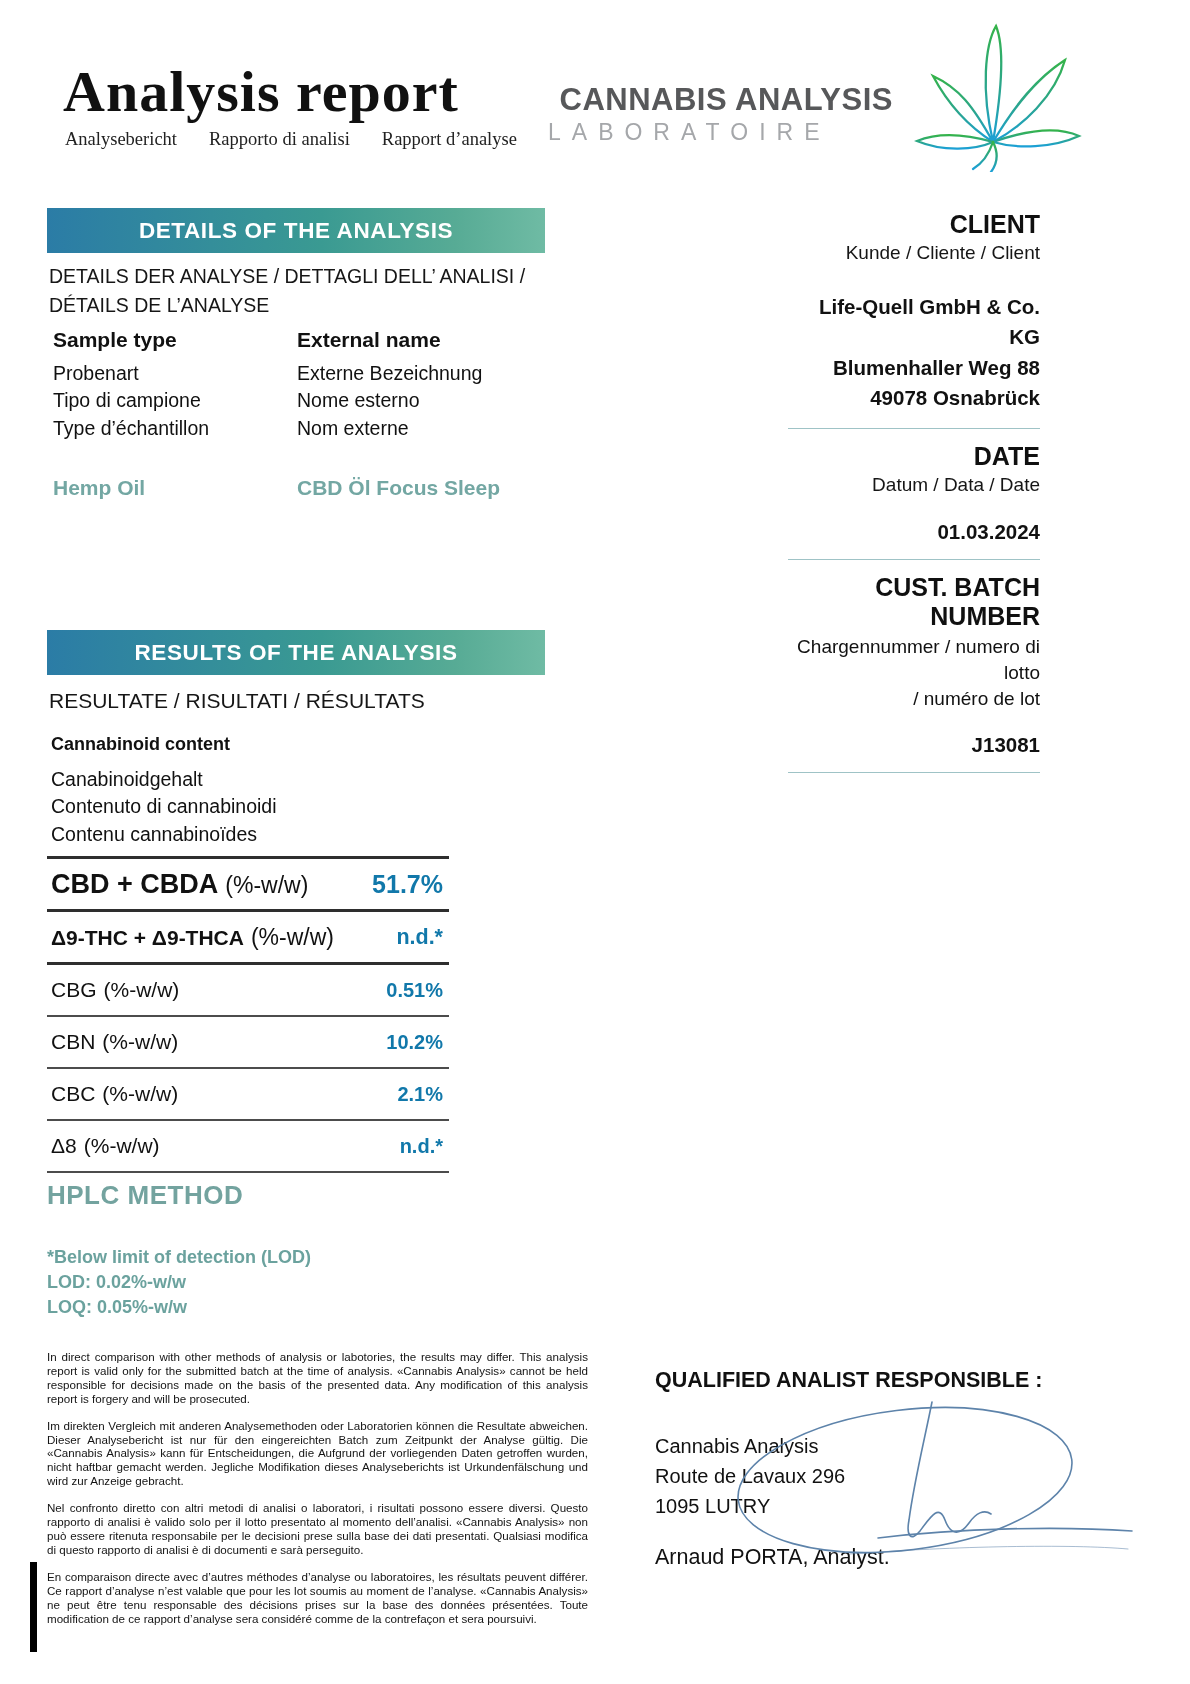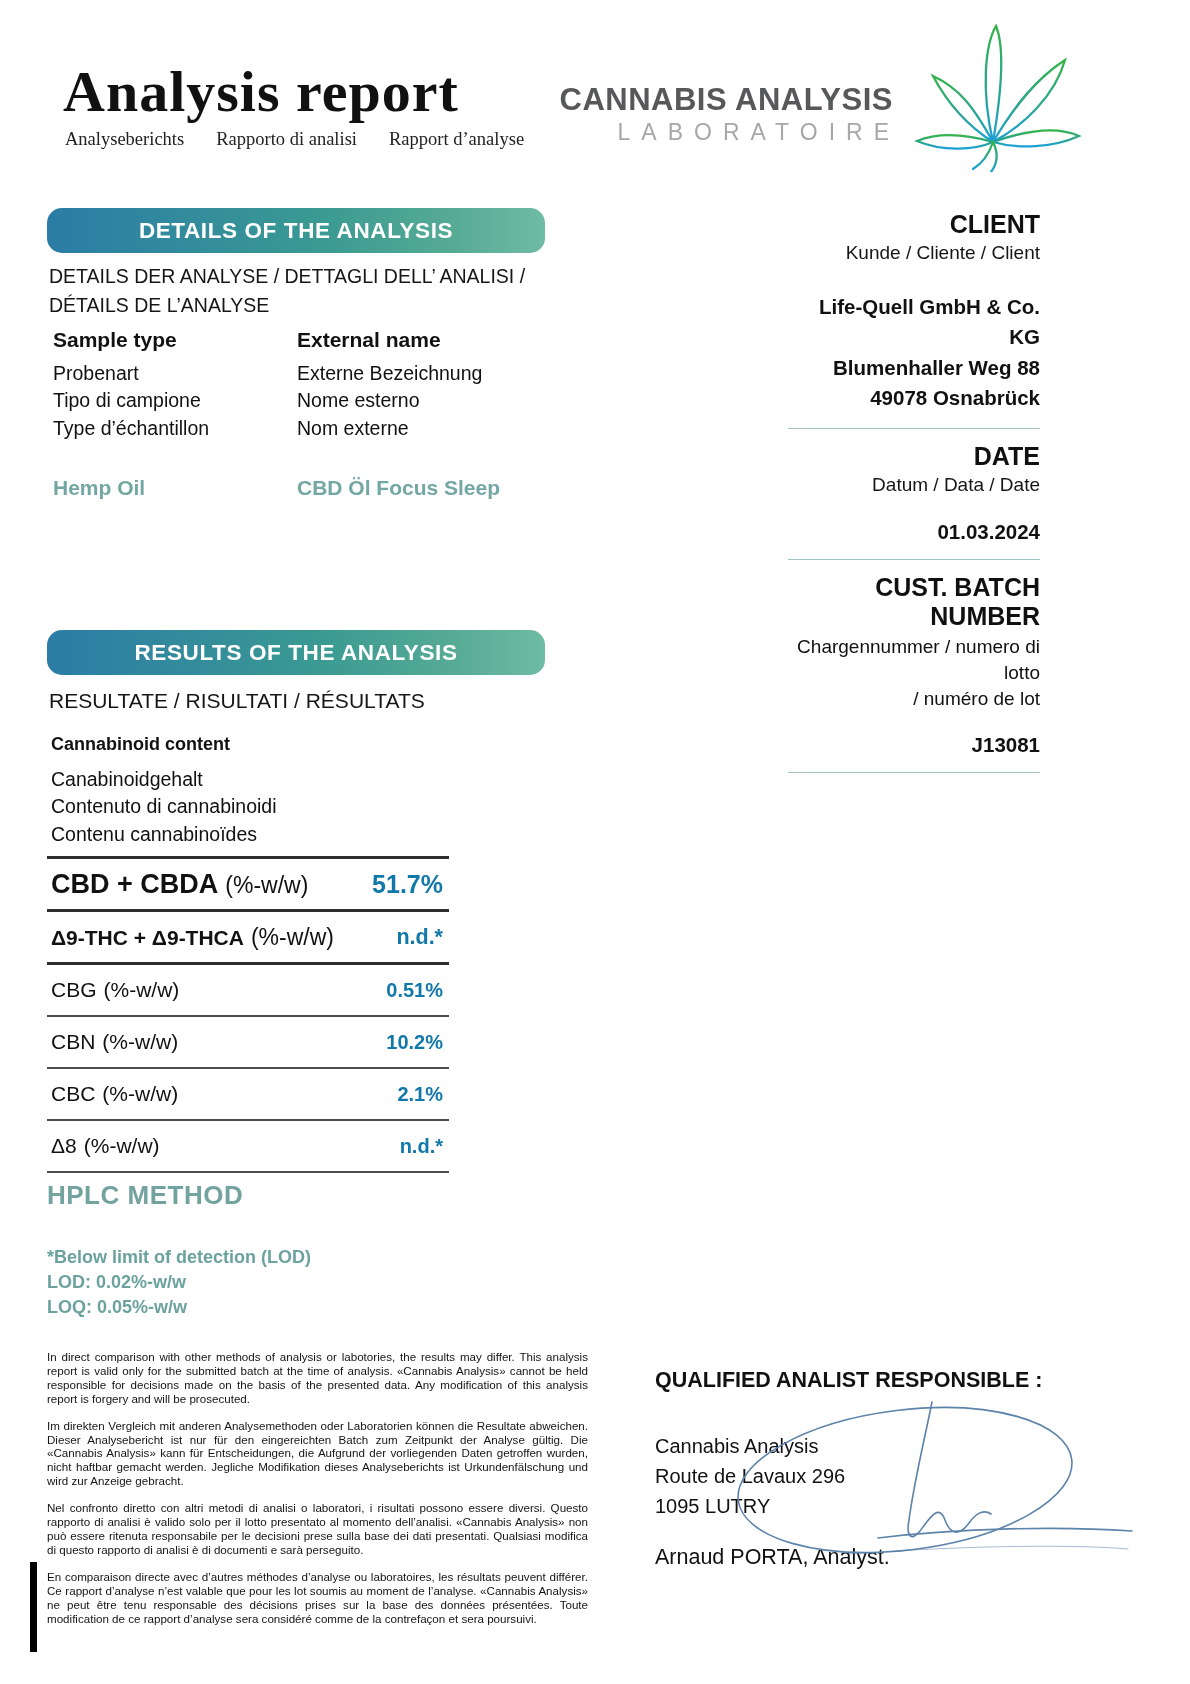--- a/index.html
+++ b/index.html
@@ -8,29 +8,29 @@
 
   
   .title-block{position:absolute;left:63px;top:62px;}
   .doc-title{font-family:"Liberation Serif", serif;font-weight:bold;font-size:58px;
              letter-spacing:1px;color:#111;line-height:1.05;}
   .doc-subtitles{display:flex;gap:32px;margin-top:6px;margin-left:2px;
                  font-family:"Liberation Serif", serif;font-size:18.5px;color:#222;}
 
   .logo-name{position:absolute;left:548px;top:82px;width:345px;text-align:right;
              font-size:31px;font-weight:bold;color:#57585a;letter-spacing:0.5px;}
-  .logo-sub{position:absolute;left:548px;top:119px;width:352px;text-align:right;
+  .logo-sub{position:absolute;left:548px;top:119px;width:352px;
             font-size:23px;color:#a5a7aa;letter-spacing:11px;}
   .leaf-svg{position:absolute;left:893px;top:20px;}
 
   
   .bar{position:absolute;left:47px;width:498px;height:45px;
        background:linear-gradient(90deg,#2b7ca6 0%,#3a9a92 55%,#57ab95 82%,#6fbba4 100%);
        display:flex;align-items:center;justify-content:center;
-       color:#fff;font-weight:bold;font-size:22.5px;letter-spacing:0.6px;border-radius:15px;}
+       color:#fff;font-weight:bold;font-size:22.5px;letter-spacing:0.6px;}
   .bar1{top:208px;}
   .bar2{top:630px;}
 
   .details-sub{position:absolute;left:49px;top:262px;width:512px;
                font-size:19.5px;line-height:1.5;color:#161616;}
   .results-sub{position:absolute;left:49px;top:689px;font-size:21px;color:#161616;}
 
   
   .cols{position:absolute;left:53px;top:328px;width:520px;
         display:grid;grid-template-columns:244px 1fr;}
@@ -89,21 +89,21 @@
   .edge-mark{position:absolute;left:30px;top:1562px;width:7px;height:90px;background:#000;}
 </style>
 </head>
 <body>
 
 <div id="page">
 
   <div class="title-block">
     <div class="doc-title">Analysis report</div>
     <div class="doc-subtitles">
-      <span>Analyseberichts</span>
+      <span>Analysebericht</span>
       <span>Rapporto di analisi</span>
       <span>Rapport d’analyse</span>
     </div>
   </div>
 
   <div class="logo-name">CANNABIS ANALYSIS</div>
   <div class="logo-sub">LABORATOIRE</div>
 
   <svg class="leaf-svg" width="210" height="152" viewBox="0 0 210 152">
     <defs>

